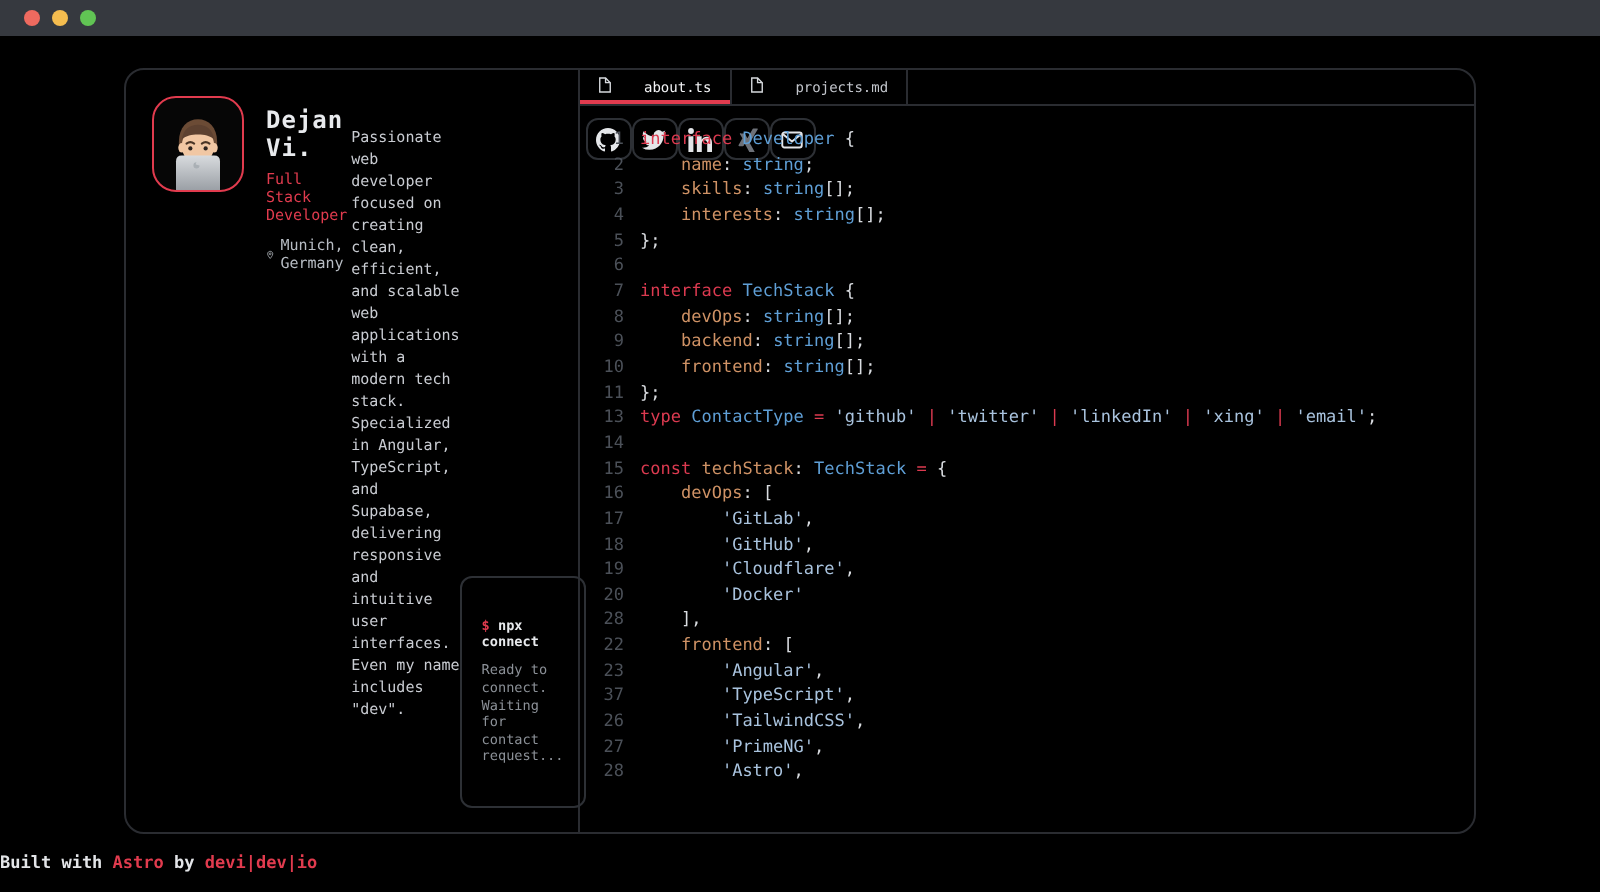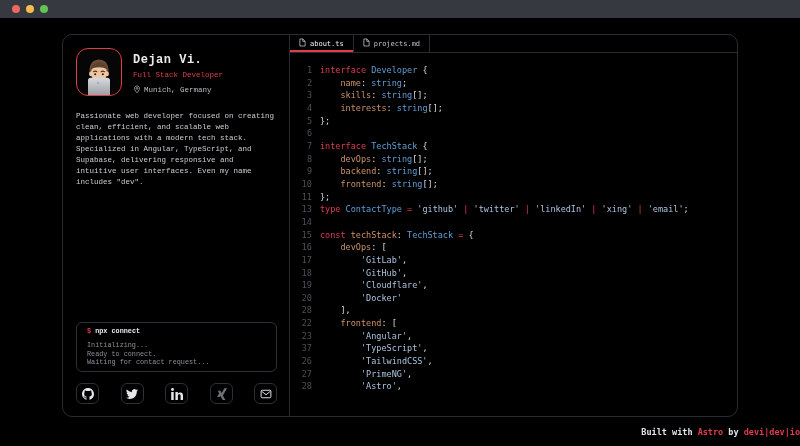--- a/index.html
+++ b/index.html
@@ -14,67 +14,67 @@
   .dot.yellow{ background:var(--c-traffic_yellow,#f5bd4f); }
   .dot.green { background:var(--c-traffic_green,#61c454); }
 
   .main { height:399px; display:flex; justify-content:center; align-items:flex-start; padding-top:16px; }
 
   .card { width:676px; height:383px; border:1px solid var(--c-border,#2a2c31); border-radius:10px;
     display:flex; overflow:hidden; }
 
   
   .profile { width:227px; flex:0 0 227px; border-right:1px solid var(--c-border,#2a2c31);
-    padding:13px 12px 12px 13px; display:flex; flex-direction:column;font-family:Liberation Mono, monospace; }
+    padding:13px 12px 12px 13px; display:flex; flex-direction:row; }
   .profile-header { display:flex; }
   .avatar { width:46px; height:48px; border:1.5px solid var(--c-accent,#e13b4e); border-radius:12px;
     background:#060606; overflow:hidden; flex:0 0 auto; }
   .avatar svg { width:100%; height:100%; display:block; }
   .identity { margin-left:11px; padding-top:5px; }
   .name { font-size:12px; font-weight:bold; color:var(--c-text_primary,#e8eaed); letter-spacing:.5px; }
   .role { font-size:7.5px; color:var(--c-accent,#e13b4e); margin-top:4px; }
   .location { font-size:7.5px; color:#b7bcc3; margin-top:6px; display:flex; align-items:center; gap:3px; }
   .location svg { width:8px; height:9px; stroke:#b7bcc3; }
   .bio { font-size:7.5px; line-height:11px; color:var(--c-text_secondary,#c9ccd2); margin-top:15px; }
 
-  .terminal { margin-top:auto; border:1px solid #2d3035; border-radius:6px; padding:4px 10px; }
+  .terminal { margin-top:auto; border:1px solid #2d3035; border-radius:6px; padding:20px 10px; }
   .term-cmd { font-size:6.8px; font-weight:bold; color:var(--c-text_primary,#e8eaed); }
   .term-cmd .prompt { color:var(--c-accent,#e13b4e); }
   .term-out { margin-top:6px; }
   .term-line { font-size:6.8px; line-height:8.6px; color:var(--c-text_muted,#8b9097); }
 
   .socials { margin-top:11px; display:flex; justify-content:space-between; }
   .social-btn { width:23px; height:21px; border:1px solid #2d3035; border-radius:6px;
     display:flex; align-items:center; justify-content:center; color:#e4e6e9; cursor:pointer; }
   .social-btn.muted { color:#6d7178; }
   .social-btn svg { width:12px; height:12px; display:block; }
 
   
   .editor { flex:1; display:flex; flex-direction:column; min-width:0; }
   .tabbar { height:18px; border-bottom:1px solid var(--c-border,#2a2c31); display:flex; }
-  .tab { display:flex; align-items:center; gap:4px; padding:0 9px; font-size:7px;
+  .tab { display:flex; align-items:center; gap:16px; padding:0 9px; font-size:7px;
     color:#c2c5cb; border-right:1px solid var(--c-border,#2a2c31); cursor:pointer; }
   .tab.active { color:#f2f3f5; box-shadow:inset 0 -2px 0 var(--c-accent,#e13b4e); }
   .tab svg { width:7px; height:9px; stroke:#d6d9dd; }
 
   .code { flex:1; padding:11px 0 0 7px; overflow:hidden; }
   .code-line { display:flex; font-size:8.5px; line-height:12.65px; }
   .ln { width:15px; flex:0 0 15px; text-align:right; margin-right:8px;
     color:var(--c-line_number,#4b5058); user-select:none; }
   .lc { white-space:pre; color:var(--c-punctuation,#d9dce0); }
   .tk-kw { color:var(--c-keyword,#dc3a50); }
   .tk-ty { color:var(--c-type,#5f9fd6); }
   .tk-pr { color:var(--c-property,#cf9265); }
   .tk-st { color:var(--c-string,#a9c3de); }
   .tk-pu { color:var(--c-punctuation,#d9dce0); }
   .tk-op { color:var(--c-operator,#dc3a50); }
   .tk-pl { color:var(--c-punctuation,#d9dce0); }
 
   
-  .footer { height:29px; display:flex; align-items:center; justify-content:flex-end; }
+  .footer { height:29px; display:flex; align-items:center; justify-content:flex-start; }
   .footer-text { font-size:8.5px; font-weight:bold; color:#e3e5e8; }
   .footer-text .accent { color:var(--c-accent,#e13b4e); }
 </style>
 </head>
 <body>
 
 <div class="titlebar">
   <span class="dot red"></span>
   <span class="dot yellow"></span>
   <span class="dot green"></span>
@@ -120,21 +120,20 @@
       </div>
 
       <p class="bio">Passionate web developer focused on creating clean, efficient, and scalable web applications with a modern tech stack. Specialized in Angular, TypeScript, and Supabase, delivering responsive and intuitive user interfaces. Even my name includes "dev".</p>
 
       <div class="terminal">
         <div class="term-cmd">
           <span class="prompt">$</span>
           <span>npx connect</span>
         </div>
         <div class="term-out">
-            <div class="term-line">Initializing...</div>
             <div class="term-line">Ready to connect.</div>
             <div class="term-line">Waiting for contact request...</div>
           </div>
       </div>
 
       <div class="socials">
           <a class="social-btn">
             <span style="display: flex;">
               <svg viewBox="0 0 16 16" fill="currentColor">
                 <path d="M8 0C3.58 0 0 3.58 0 8c0 3.54 2.29 6.53 5.47 7.59.4.07.55-.17.55-.38 0-.19-.01-.82-.01-1.49-2.01.37-2.53-.49-2.69-.94-.09-.23-.48-.94-.82-1.13-.28-.15-.68-.52-.01-.53.63-.01 1.08.58 1.23.82.72 1.21 1.87.87 2.33.66.07-.52.28-.87.51-1.07-1.78-.2-3.64-.89-3.64-3.95 0-.87.31-1.59.82-2.15-.08-.2-.36-1.02.08-2.12 0 0 .67-.21 2.2.82.64-.18 1.32-.27 2-.27s1.36.09 2 .27c1.53-1.04 2.2-.82 2.2-.82.44 1.1.16 1.92.08 2.12.51.56.82 1.27.82 2.15 0 3.07-1.87 3.75-3.65 3.95.29.25.54.73.54 1.48 0 1.07-.01 1.93-.01 2.2 0 .21.15.46.55.38A8.01 8.01 0 0 0 16 8c0-4.42-3.58-8-8-8z"></path>

